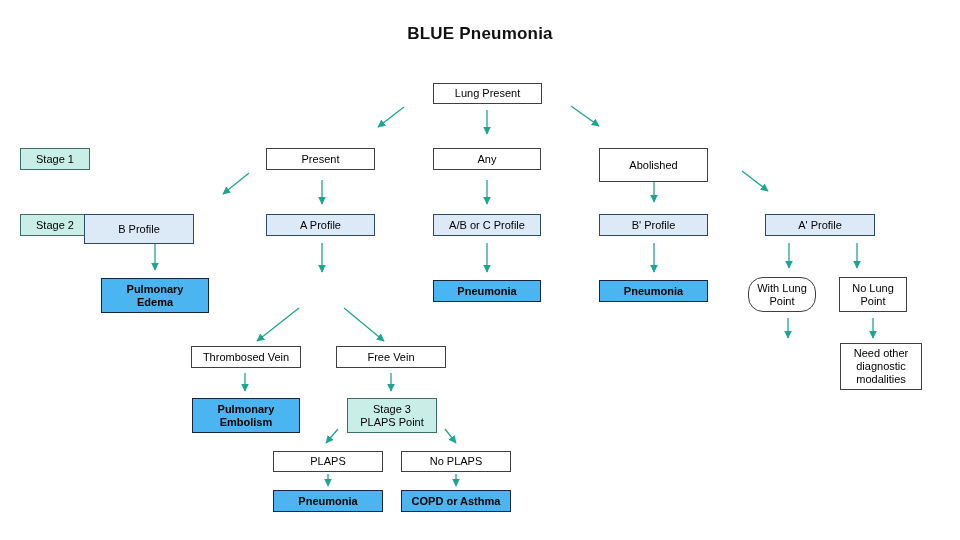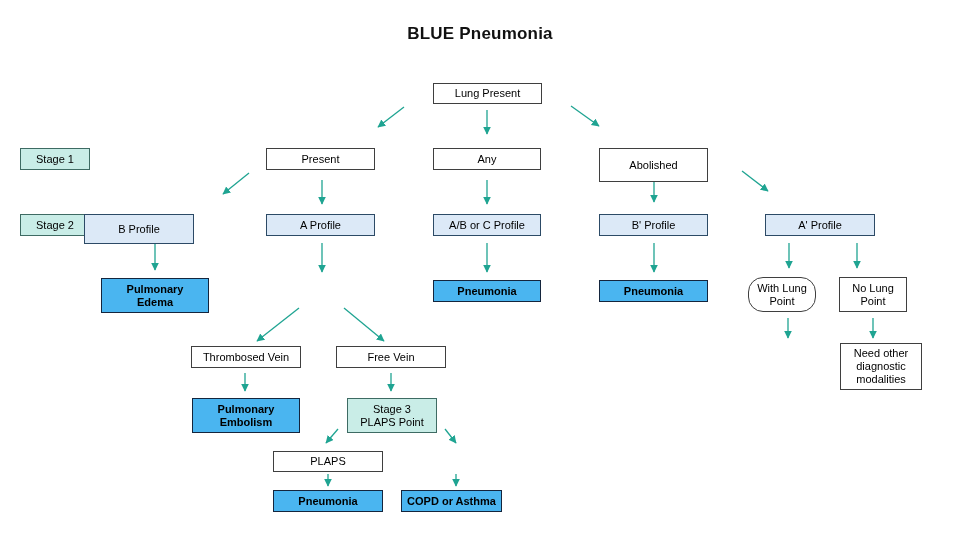--- a/index.html
+++ b/index.html
@@ -106,16 +106,17 @@
       <div class="node plain" style="left: 840px; top: 343px; width: 82px; height: 47px;"><span>Need other
 diagnostic
 modalities</span></div>
       <div class="node plain" style="left: 191px; top: 346px; width: 110px; height: 22px;"><span>Thrombosed Vein</span></div>
       <div class="node plain" style="left: 336px; top: 346px; width: 110px; height: 22px;"><span>Free Vein</span></div>
       <div class="node outcome" style="left: 192px; top: 398px; width: 108px; height: 35px;"><span>Pulmonary
 Embolism</span></div>
       <div class="node stage" style="left: 347px; top: 398px; width: 90px; height: 35px;"><span>Stage 3
 PLAPS Point</span></div>
       <div class="node plain" style="left: 273px; top: 451px; width: 110px; height: 21px;"><span>PLAPS</span></div>
+      <div class="node plain" style="left: 401px; top: 451px; width: 110px; height: 21px;"><span>No PLAPS</span></div>
       <div class="node outcome" style="left: 273px; top: 490px; width: 110px; height: 22px;"><span>Pneumonia</span></div>
-      <div class="node outcome" style="left: 401px; top: 490px; width: 101px; height: 22px;"><span>COPD or Asthma</span></div>
+      <div class="node outcome" style="left: 401px; top: 490px; width: 110px; height: 22px;"><span>COPD or Asthma</span></div>
     </div>
 </div>
 
 </body></html>

